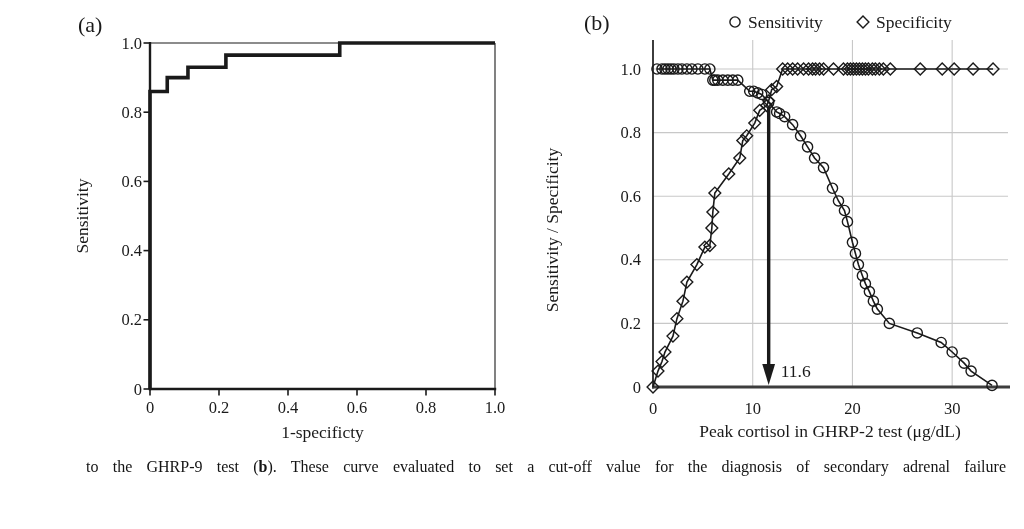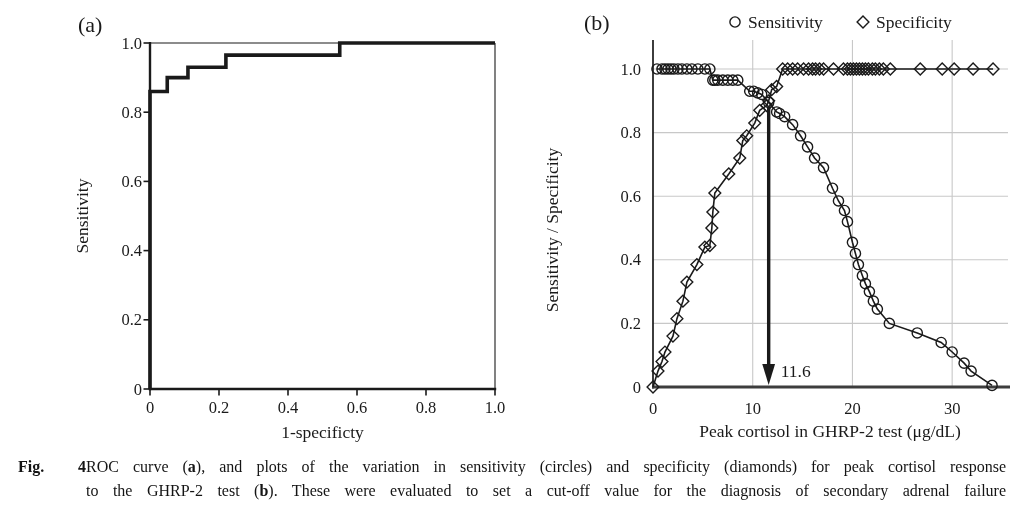--- a/index.html
+++ b/index.html
@@ -206,16 +206,15 @@
       <text x="558" y="230" fill="#1a1a1a" font-family="&quot;Liberation Serif&quot;,&quot;DejaVu Serif&quot;,serif" text-anchor="middle" font-size="17.5" transform="rotate(-90 558 230)">Sensitivity / Specificity</text>
       <text x="584" y="30" fill="#1a1a1a" font-family="&quot;Liberation Serif&quot;,&quot;DejaVu Serif&quot;,serif" font-size="22">(b)</text>
       <g>
         <circle cx="735" cy="22" r="5.1" fill="none" stroke="#1a1a1a" stroke-width="1.4"></circle>
         <text x="748" y="28" fill="#1a1a1a" font-family="&quot;Liberation Serif&quot;,&quot;DejaVu Serif&quot;,serif" font-size="17.5">Sensitivity</text>
         <path d="M 863 16.1 L 868.9 22 L 863 27.9 L 857.1 22 Z" fill="none" stroke="#1a1a1a" stroke-width="1.4"></path>
         <text x="876" y="28" fill="#1a1a1a" font-family="&quot;Liberation Serif&quot;,&quot;DejaVu Serif&quot;,serif" font-size="17.5">Specificity</text>
       </g>
     </svg>
   <div class="caption">
-    <div class="cap-line justify-last"><span class="cap-label">Fig. 4</span><span id="cap-seg-0"><span>ROC curve (</span><span class="bold">a</span><span>), and plots of the variation in sensitivity (circles) and specificity (diamonds) for peak cortisol response</span></span></div>
-    <div class="cap-line justify-last indent"><span id="cap-seg-1"><span>to the GHRP-2 test (</span><span class="bold">b</span><span>). These were evaluated to set a cut-off value for the diagnosis of secondary adrenal failure</span></span></div>
+    <div class="cap-line justify-last indent"><span id="cap-seg-1"><span>to the GHRP-9 test (</span><span class="bold">b</span><span>). These curve evaluated to set a cut-off value for the diagnosis of secondary adrenal failure</span></span></div>
   </div>
 </div>
 
 </body></html>

